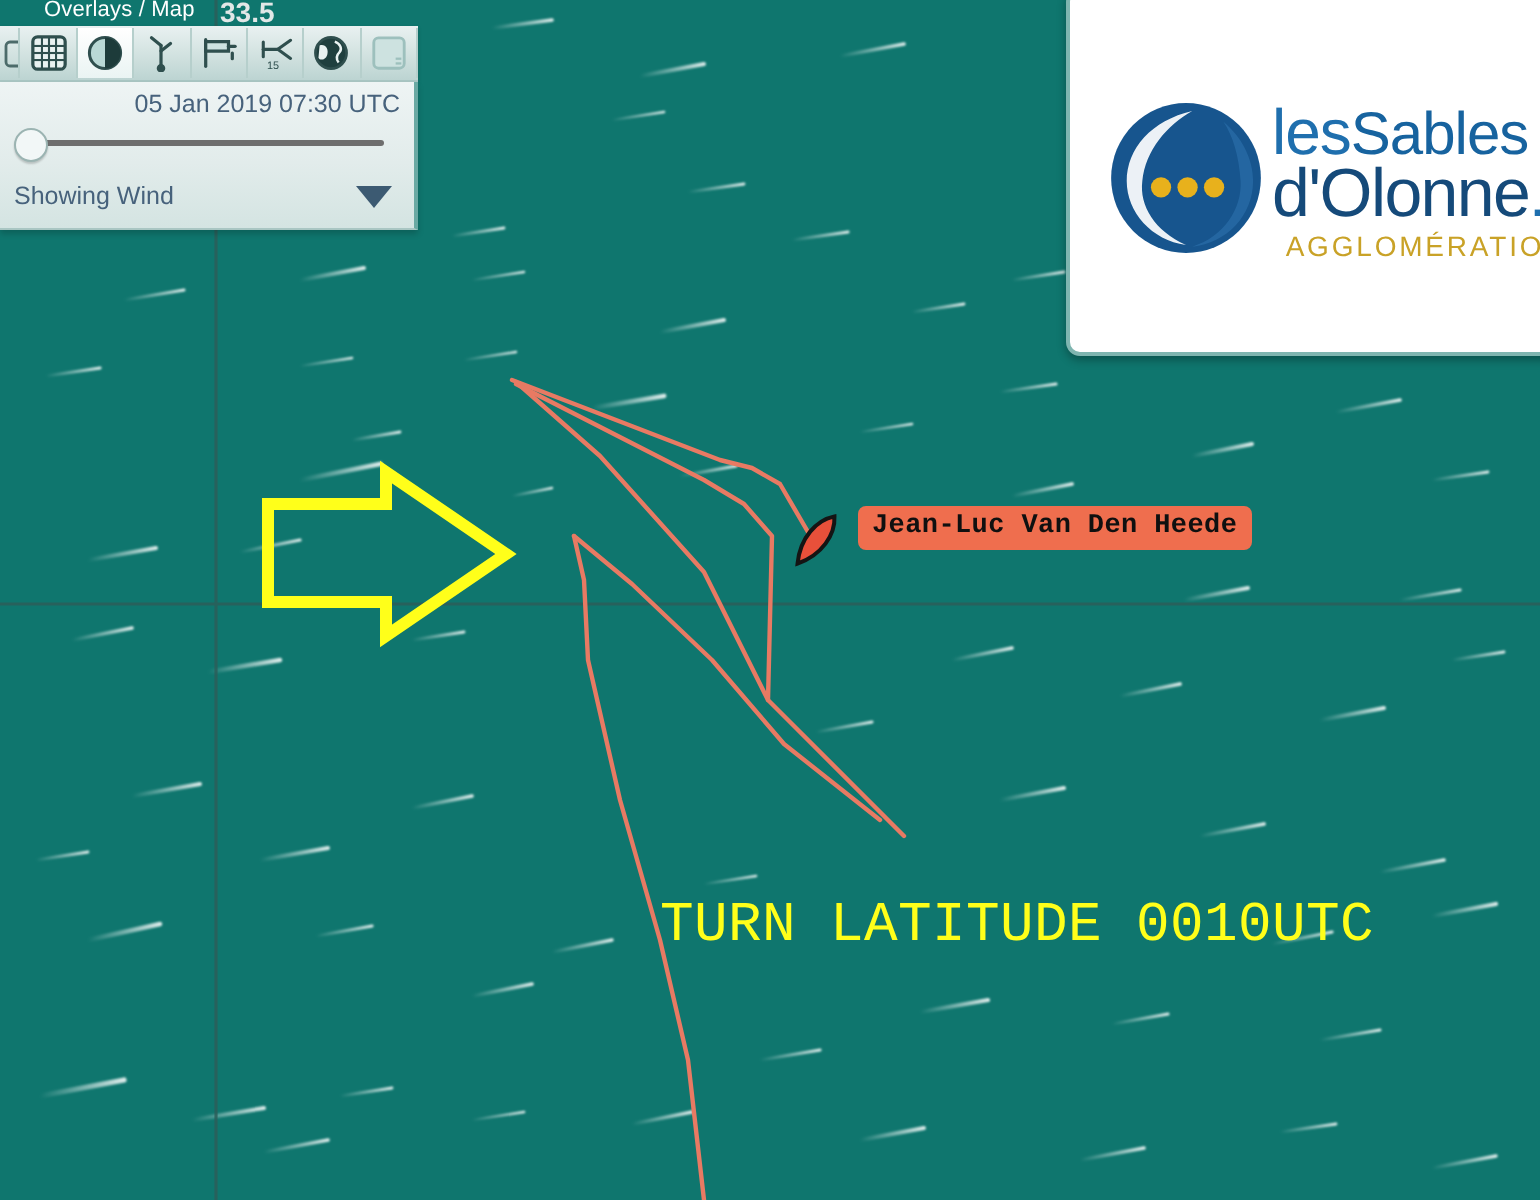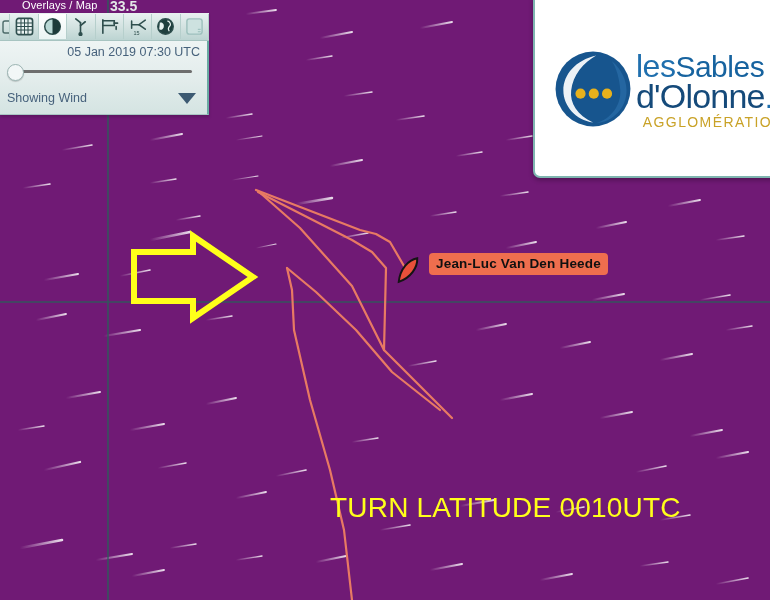--- a/index.html
+++ b/index.html
@@ -15,21 +15,22 @@
     width: 770px;
     height: 600px;
     overflow: hidden;
     background: #4a948d;
   }
 
   
   #map-canvas {
     position: absolute;
     inset: 0;
-    background: #701a75;
+    background: #0f766e;
+    font-family: Liberation Mono, monospace;
   }
   #wind-layer, #track-layer, #annotation-layer {
     position: absolute;
     inset: 0;
     width: 770px;
     height: 600px;
   }
 
   
   #overlays-panel {
@@ -226,21 +227,20 @@
     z-index: 20;
     cursor: pointer;
   }
 
   
   #caption {
     position: absolute;
     left: 330px;
     top: 441px;
     z-index: 20;
-    margin-top: 44px;
   }
   .caption-line {
     color: #ffff1a;
     font-size: 28px;
     line-height: 45px;
     white-space: nowrap;
     letter-spacing: 0.2px;
   }
 </style>
 </head>

